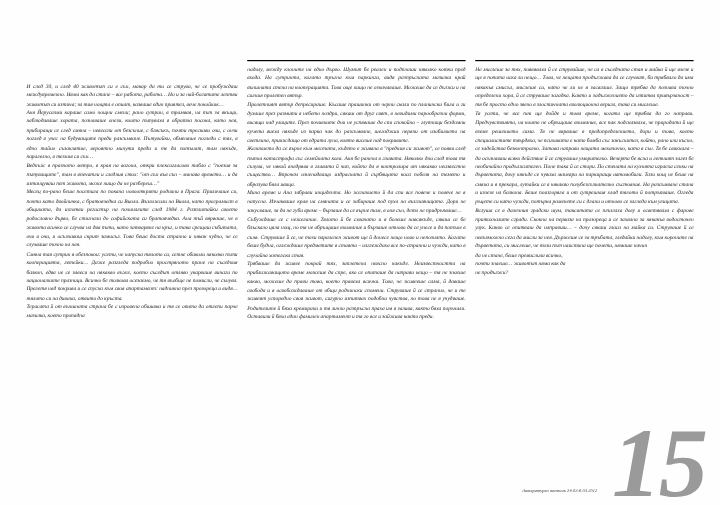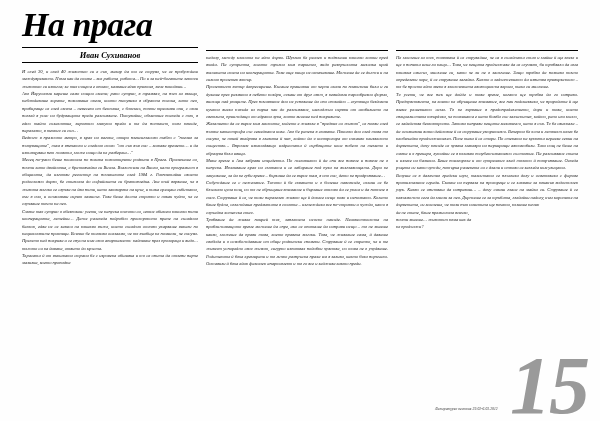--- a/index.html
+++ b/index.html
@@ -122,26 +122,20 @@
     color: #333;
     letter-spacing: 0.1px;
     white-space: nowrap;
   }
 </style>
 </head>
 <body>
 
 <div class="page">
 
-  <div class="masthead">
-    <h1 class="article-title">На прага</h1>
-    <hr class="title-rule">
-    <div class="byline">Иван Сухиванов</div>
-    <hr class="byline-rule">
-  </div>
 
   <div class="col-rule rule-c2"></div>
   <div class="col-rule rule-c3"></div>
 
   <div class="col col-1">
     <p>И след 30, и след 40 животът си е сън, макар да ти се струва, че се пробуждаш междувременно. Няма как да стане – все работа, работа… Но и за най-богатите лентяи животът си изтича; за тия нощта е опиат, казваше един приятел, вече покойник…</p>
     <p>Аня Йерусалми караше само нощни смени; рано сутрин, в трамвая, на път за вкъщи, наблюдаваше хората, познаваше онези, които пътуваха в обратна посока, като нея, прибиращи се след смяна – невесели от безсъние, с блясъкъ, почти трескави очи, с онзи поглед в унес на будуващите преди разсъмване. Пътувайки, обменяше погледи с тях, в едно тайно съзаклятие, вероятно минути преди и те да потънат, там някъде, паралелно, в техния си сън…</p>
     <p>Веднъж в празното метро, в края на вагона, откри плексигласово табло с "поезия за пътуващите", там в впечатли и следния стих: "от сън във сън – минава времето… и да изтанцуваш пет живота, може нищо да не разбереш…"</p>
     <p>Месец по-рано беше посетила по покана новооткрити роднини в Прага. Приличаше си, почти като двойничка, с братовчедка си Виола. Възложили на Виола, като програмист в общината, да изготви регистър на починалите след 1984 г. Разплитайки своето родословно дърво, бе стигнала до софийската си братовчедка. Ана тъй вярваше, че в живота всичко се случва на два пъти, като затваряне на кръг, и така срещаш събитата, очи в очи, и осъзнаваш скрит замисъл. Това беше доста странно и някак чудно, че се случваше точно на нея.</p>
     <p>Смяна тая сутрин я обезпокои: усети, че напуска тялото си, сетне обиколи няколко пъти кооперацията, летейки… Даже разгледа подробно простряното пране на съседния балкон, едва не се завеси на някакво въже, което съседът отляво укарваше винаги по националните празници. Всичко бе толкова осезаемо, че тя въобще не помисли, че сънува. Прелетя над покрива и се спусна към своя апартамент: надникна през прозореца и видя… тялото си на дивана, отвито до кръста.</p>

